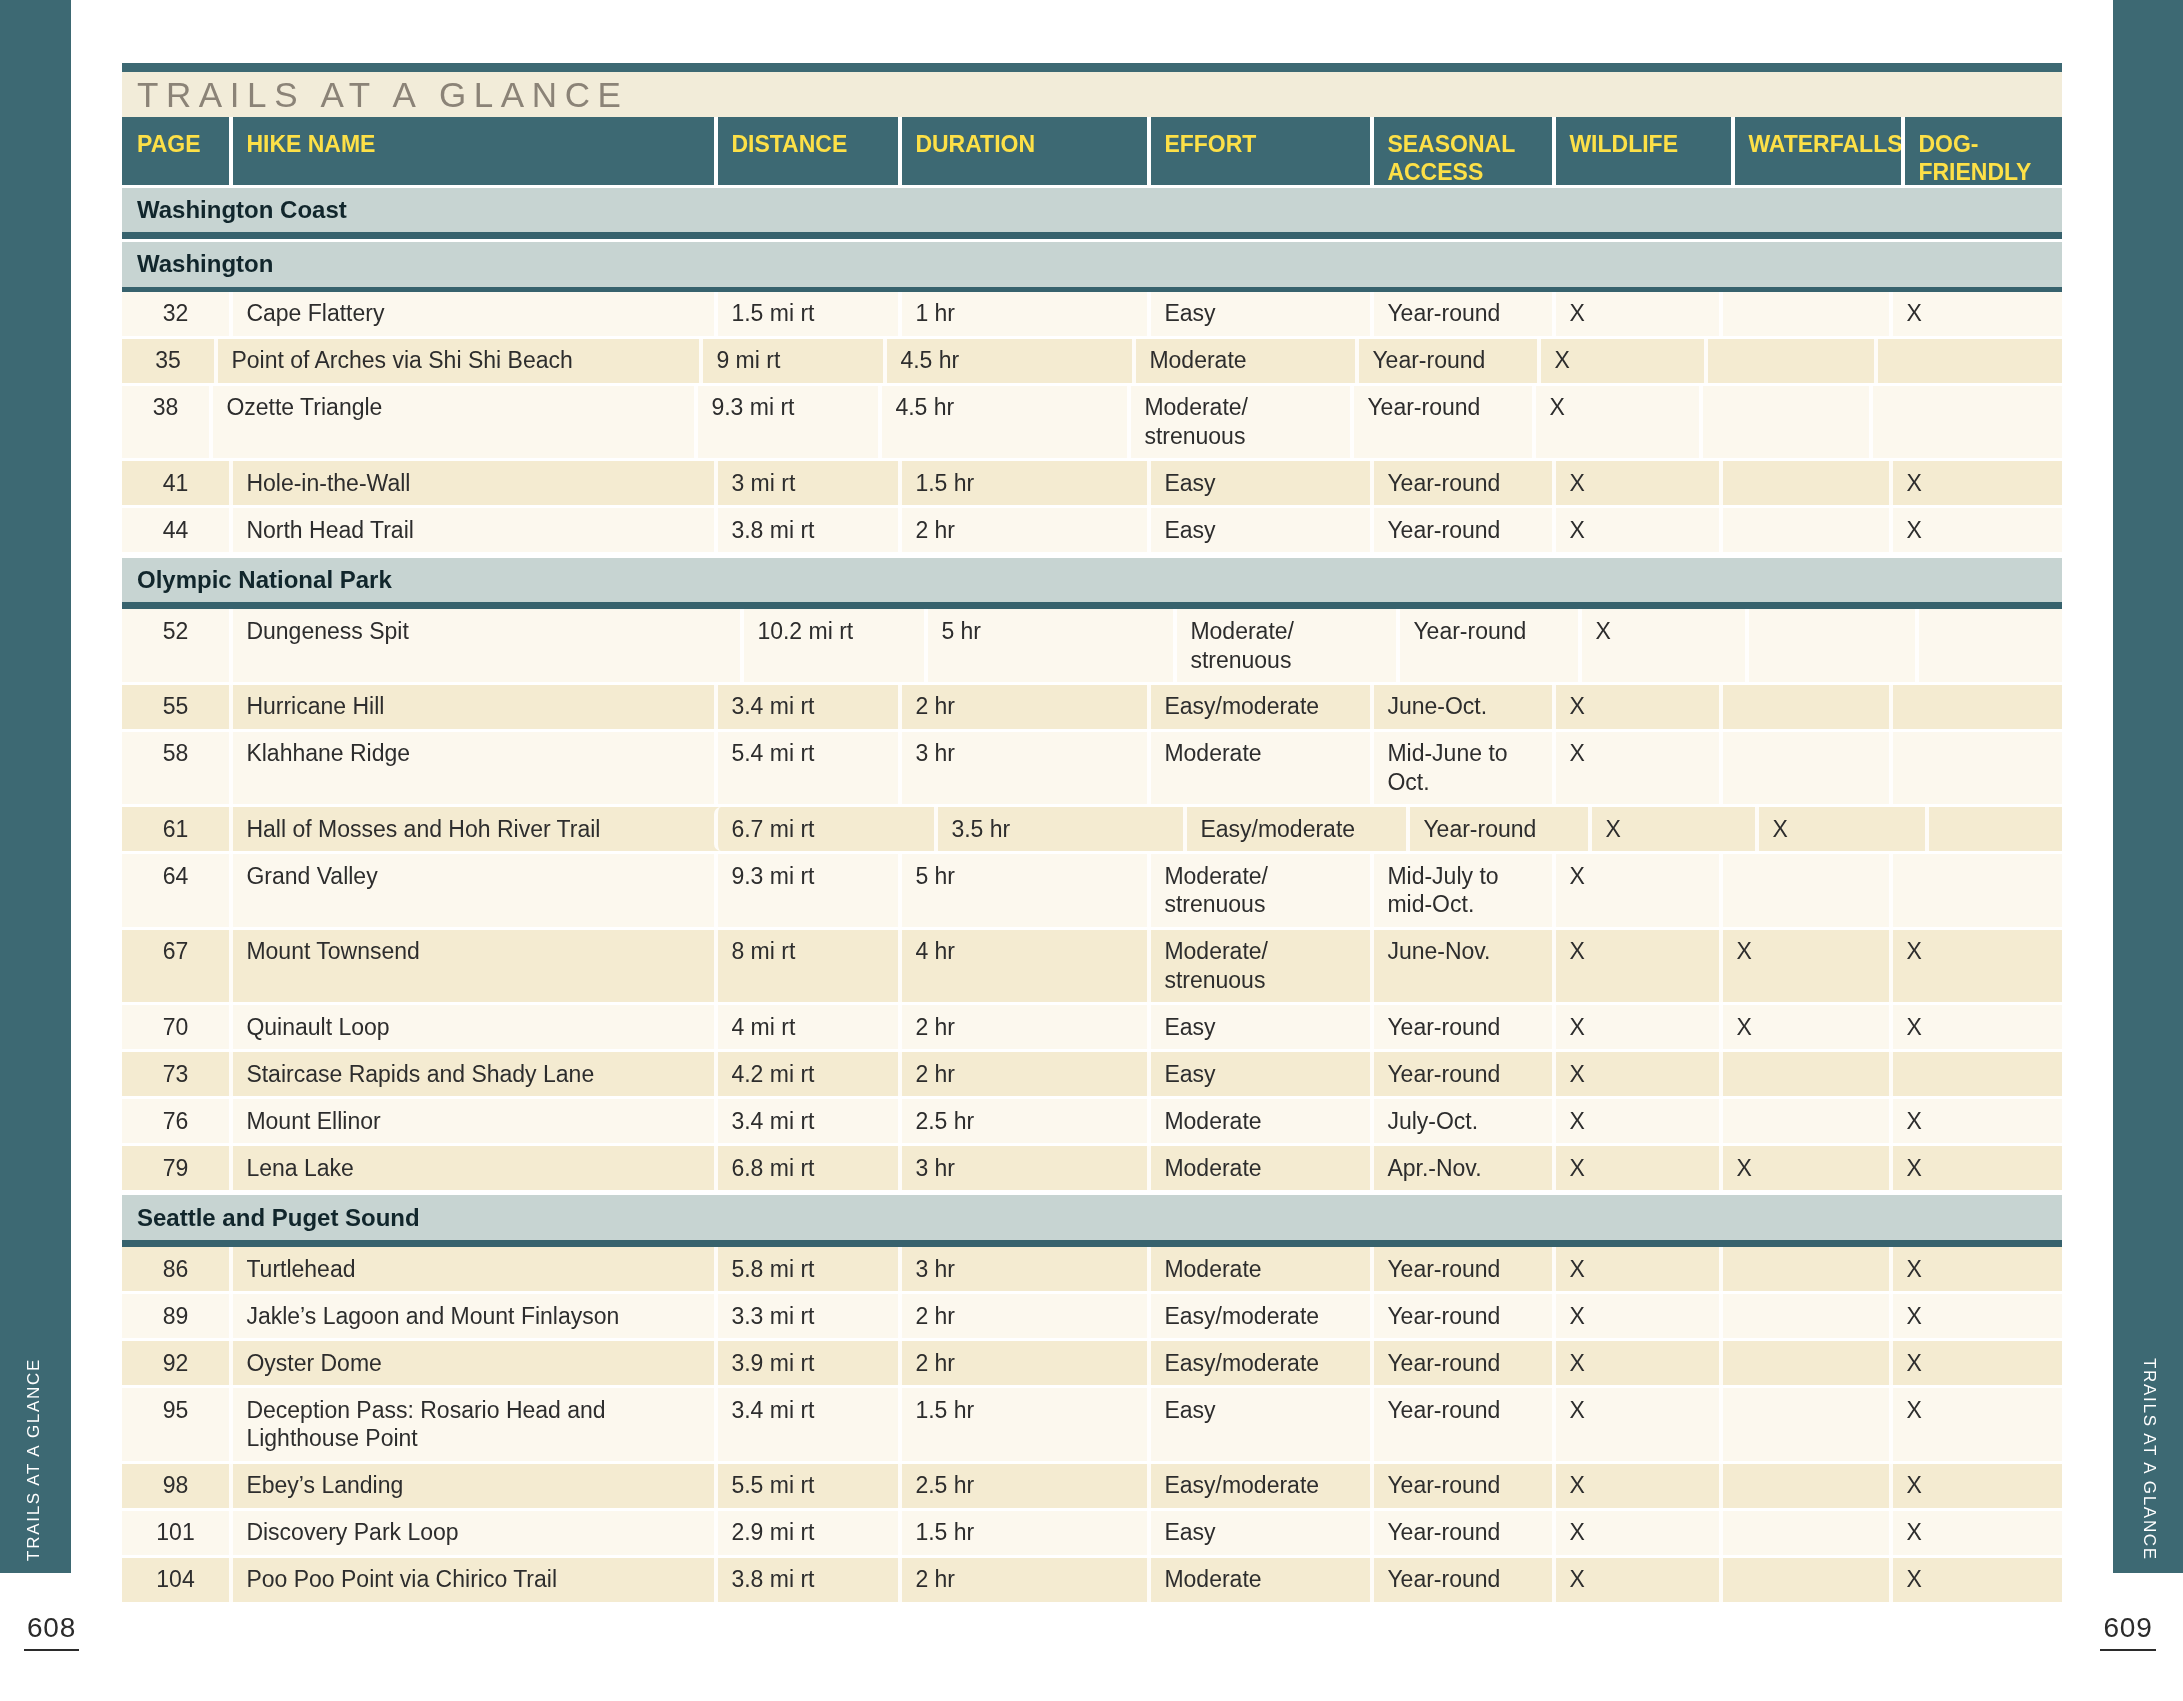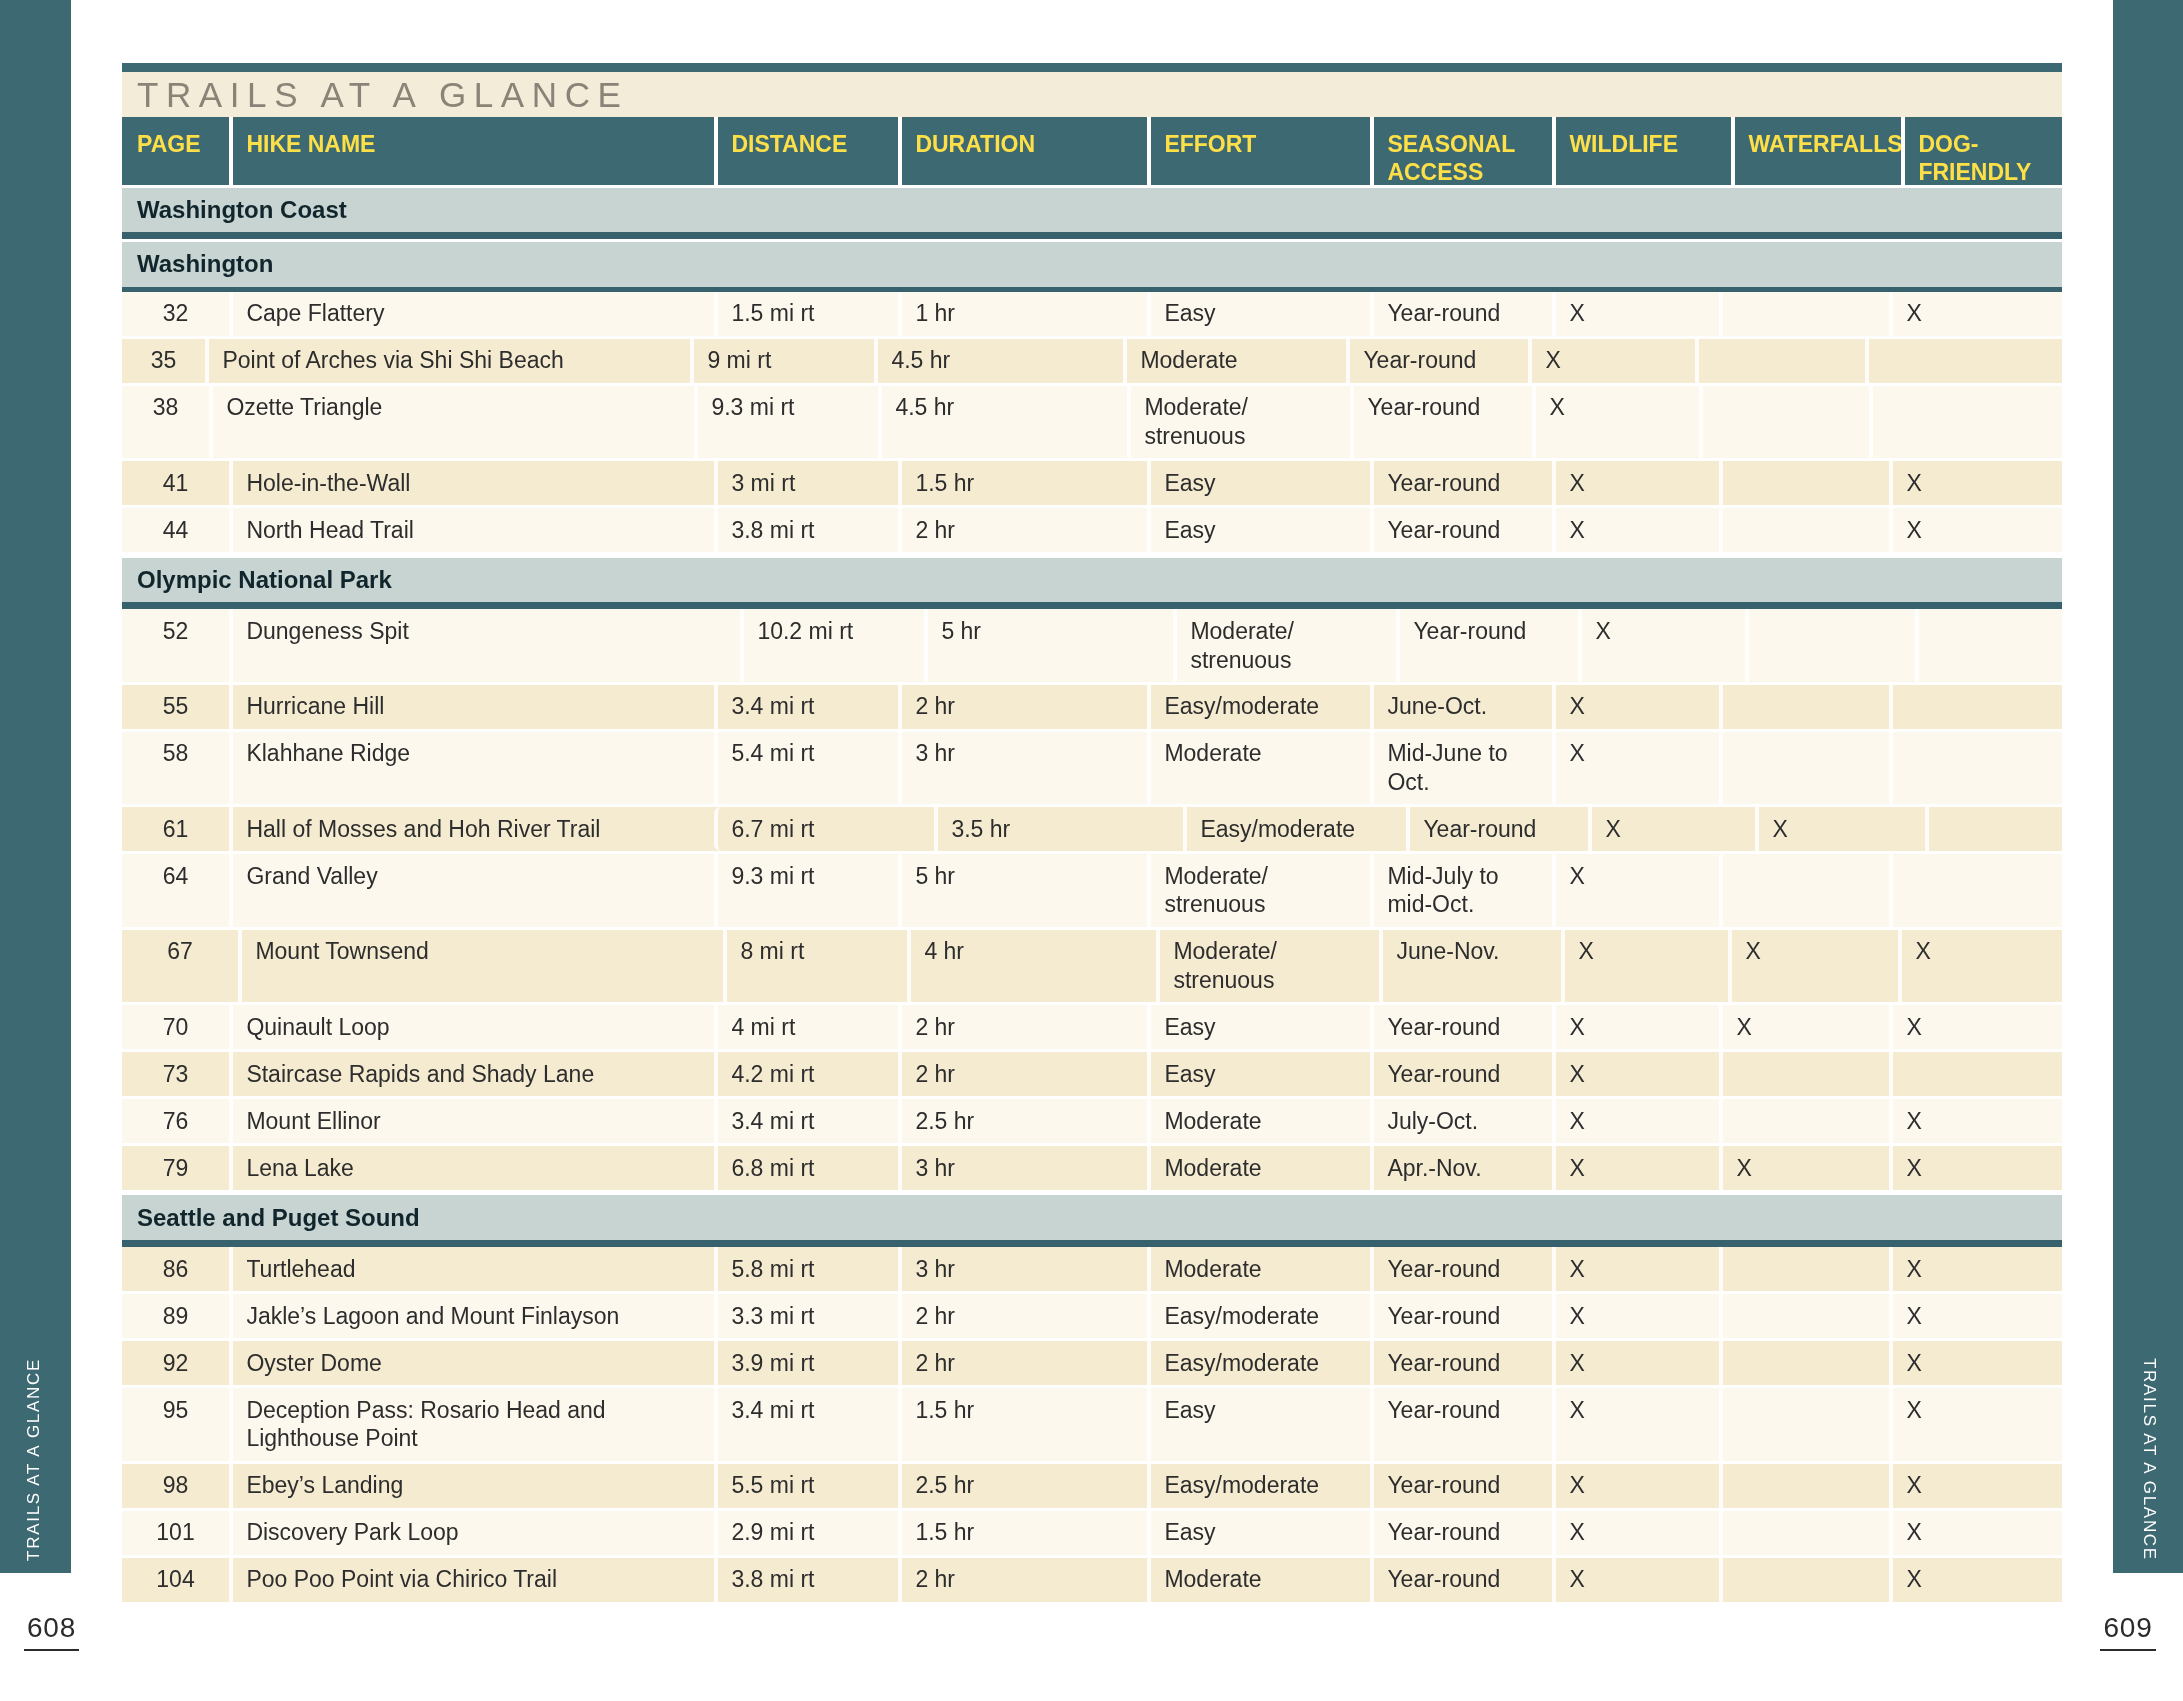--- a/index.html
+++ b/index.html
@@ -124,21 +124,21 @@
         <div class="cell c1" style="width: 485px;">Cape Flattery</div>
         <div class="cell c2" style="width: 184px;">1.5 mi rt</div>
         <div class="cell c3" style="width: 249px;">1 hr</div>
         <div class="cell c4" style="width: 223px;">Easy</div>
         <div class="cell c5" style="width: 182px;">Year-round</div>
         <div class="cell c6" style="width: 167px;">X</div>
         <div class="cell c7" style="width: 170px;"></div>
         <div class="cell c8" style="width: 173px;">X</div>
       </div>
       <div class="row beige">
-        <div class="cell c0" style="width: 83px;">35</div>
+        <div class="cell c0" style="width: 92px;">35</div>
         <div class="cell c1" style="width: 485px;">Point of Arches via Shi Shi Beach</div>
         <div class="cell c2" style="width: 184px;">9 mi rt</div>
         <div class="cell c3" style="width: 249px;">4.5 hr</div>
         <div class="cell c4" style="width: 223px;">Moderate</div>
         <div class="cell c5" style="width: 182px;">Year-round</div>
         <div class="cell c6" style="width: 167px;">X</div>
         <div class="cell c7" style="width: 170px;"></div>
         <div class="cell c8" style="width: 173px;"></div>
       </div>
       <div class="row light">
@@ -229,21 +229,21 @@
         <div class="cell c3" style="width: 249px;">5 hr</div>
         <div class="cell c4" style="width: 223px;">Moderate/
 strenuous</div>
         <div class="cell c5" style="width: 182px;">Mid-July to
 mid-Oct.</div>
         <div class="cell c6" style="width: 167px;">X</div>
         <div class="cell c7" style="width: 170px;"></div>
         <div class="cell c8" style="width: 173px;"></div>
       </div>
       <div class="row beige">
-        <div class="cell c0" style="width: 116px; text-align: center;">67</div>
+        <div class="cell c0" style="width: 107px; text-align: center;">67</div>
         <div class="cell c1" style="width: 485px;">Mount Townsend</div>
         <div class="cell c2" style="width: 184px;">8 mi rt</div>
         <div class="cell c3" style="width: 249px;">4 hr</div>
         <div class="cell c4" style="width: 223px;">Moderate/
 strenuous</div>
         <div class="cell c5" style="width: 182px;">June-Nov.</div>
         <div class="cell c6" style="width: 167px;">X</div>
         <div class="cell c7" style="width: 170px;">X</div>
         <div class="cell c8" style="width: 173px;">X</div>
       </div>

